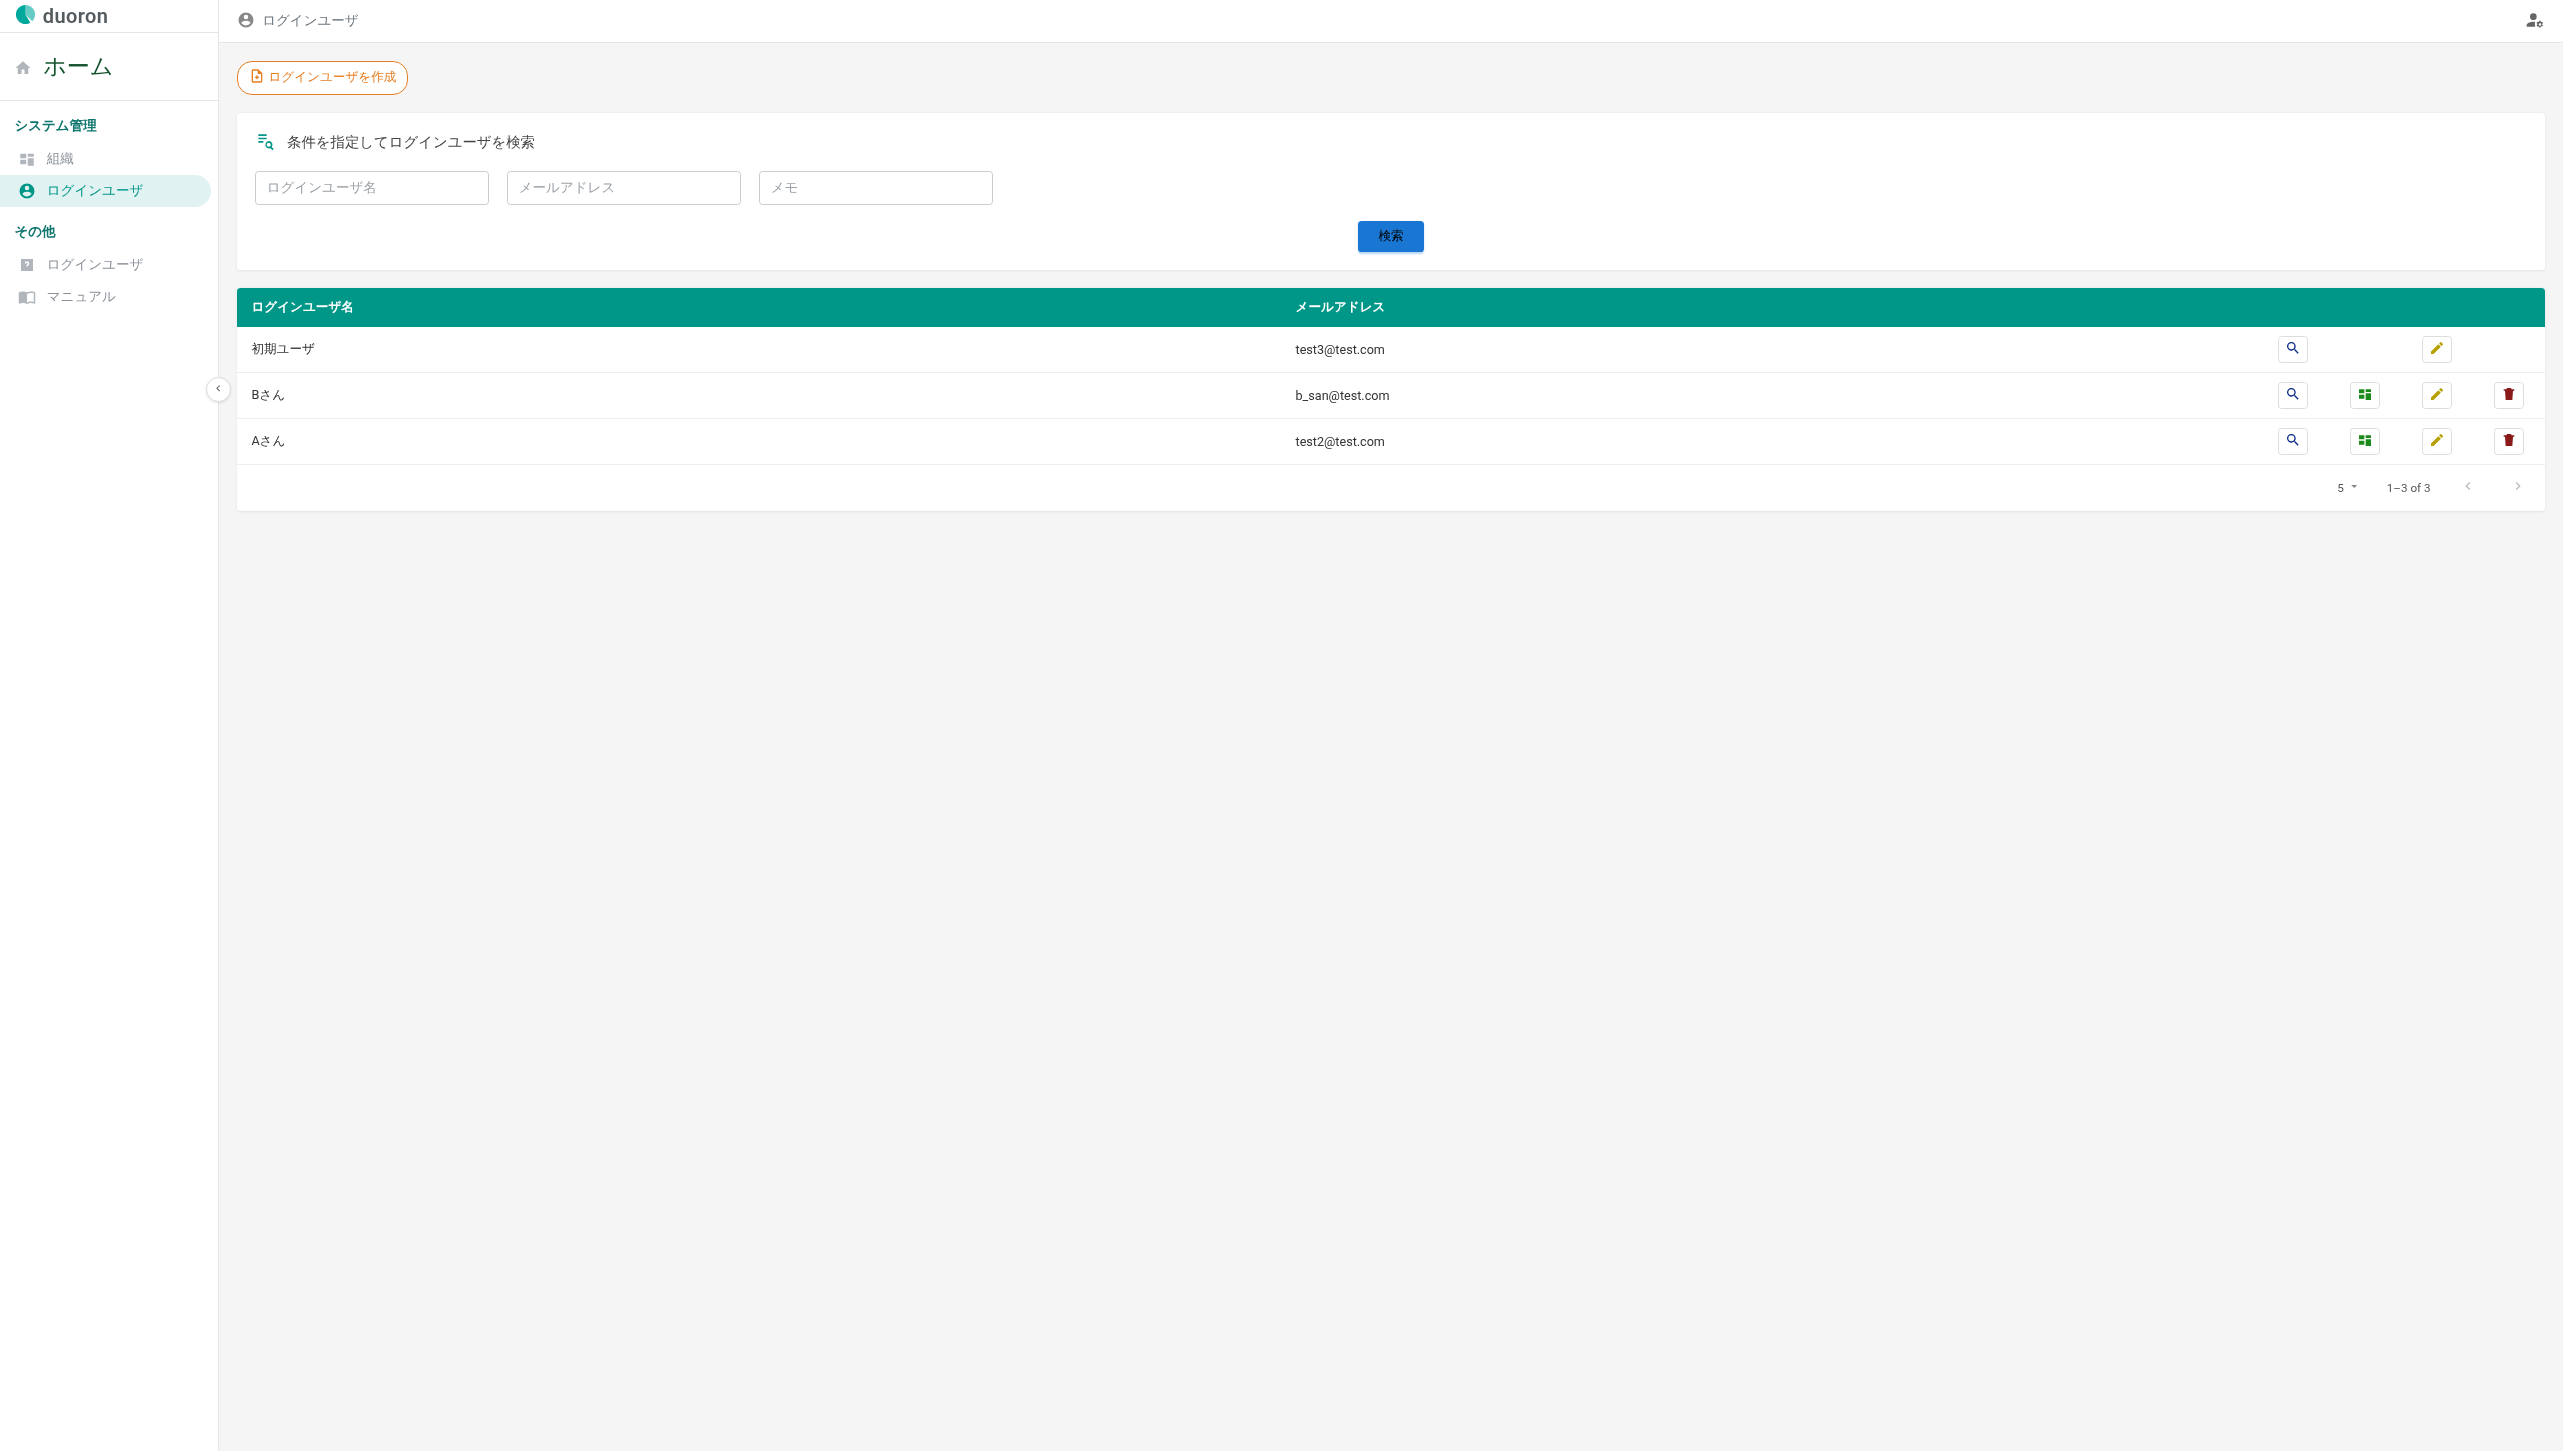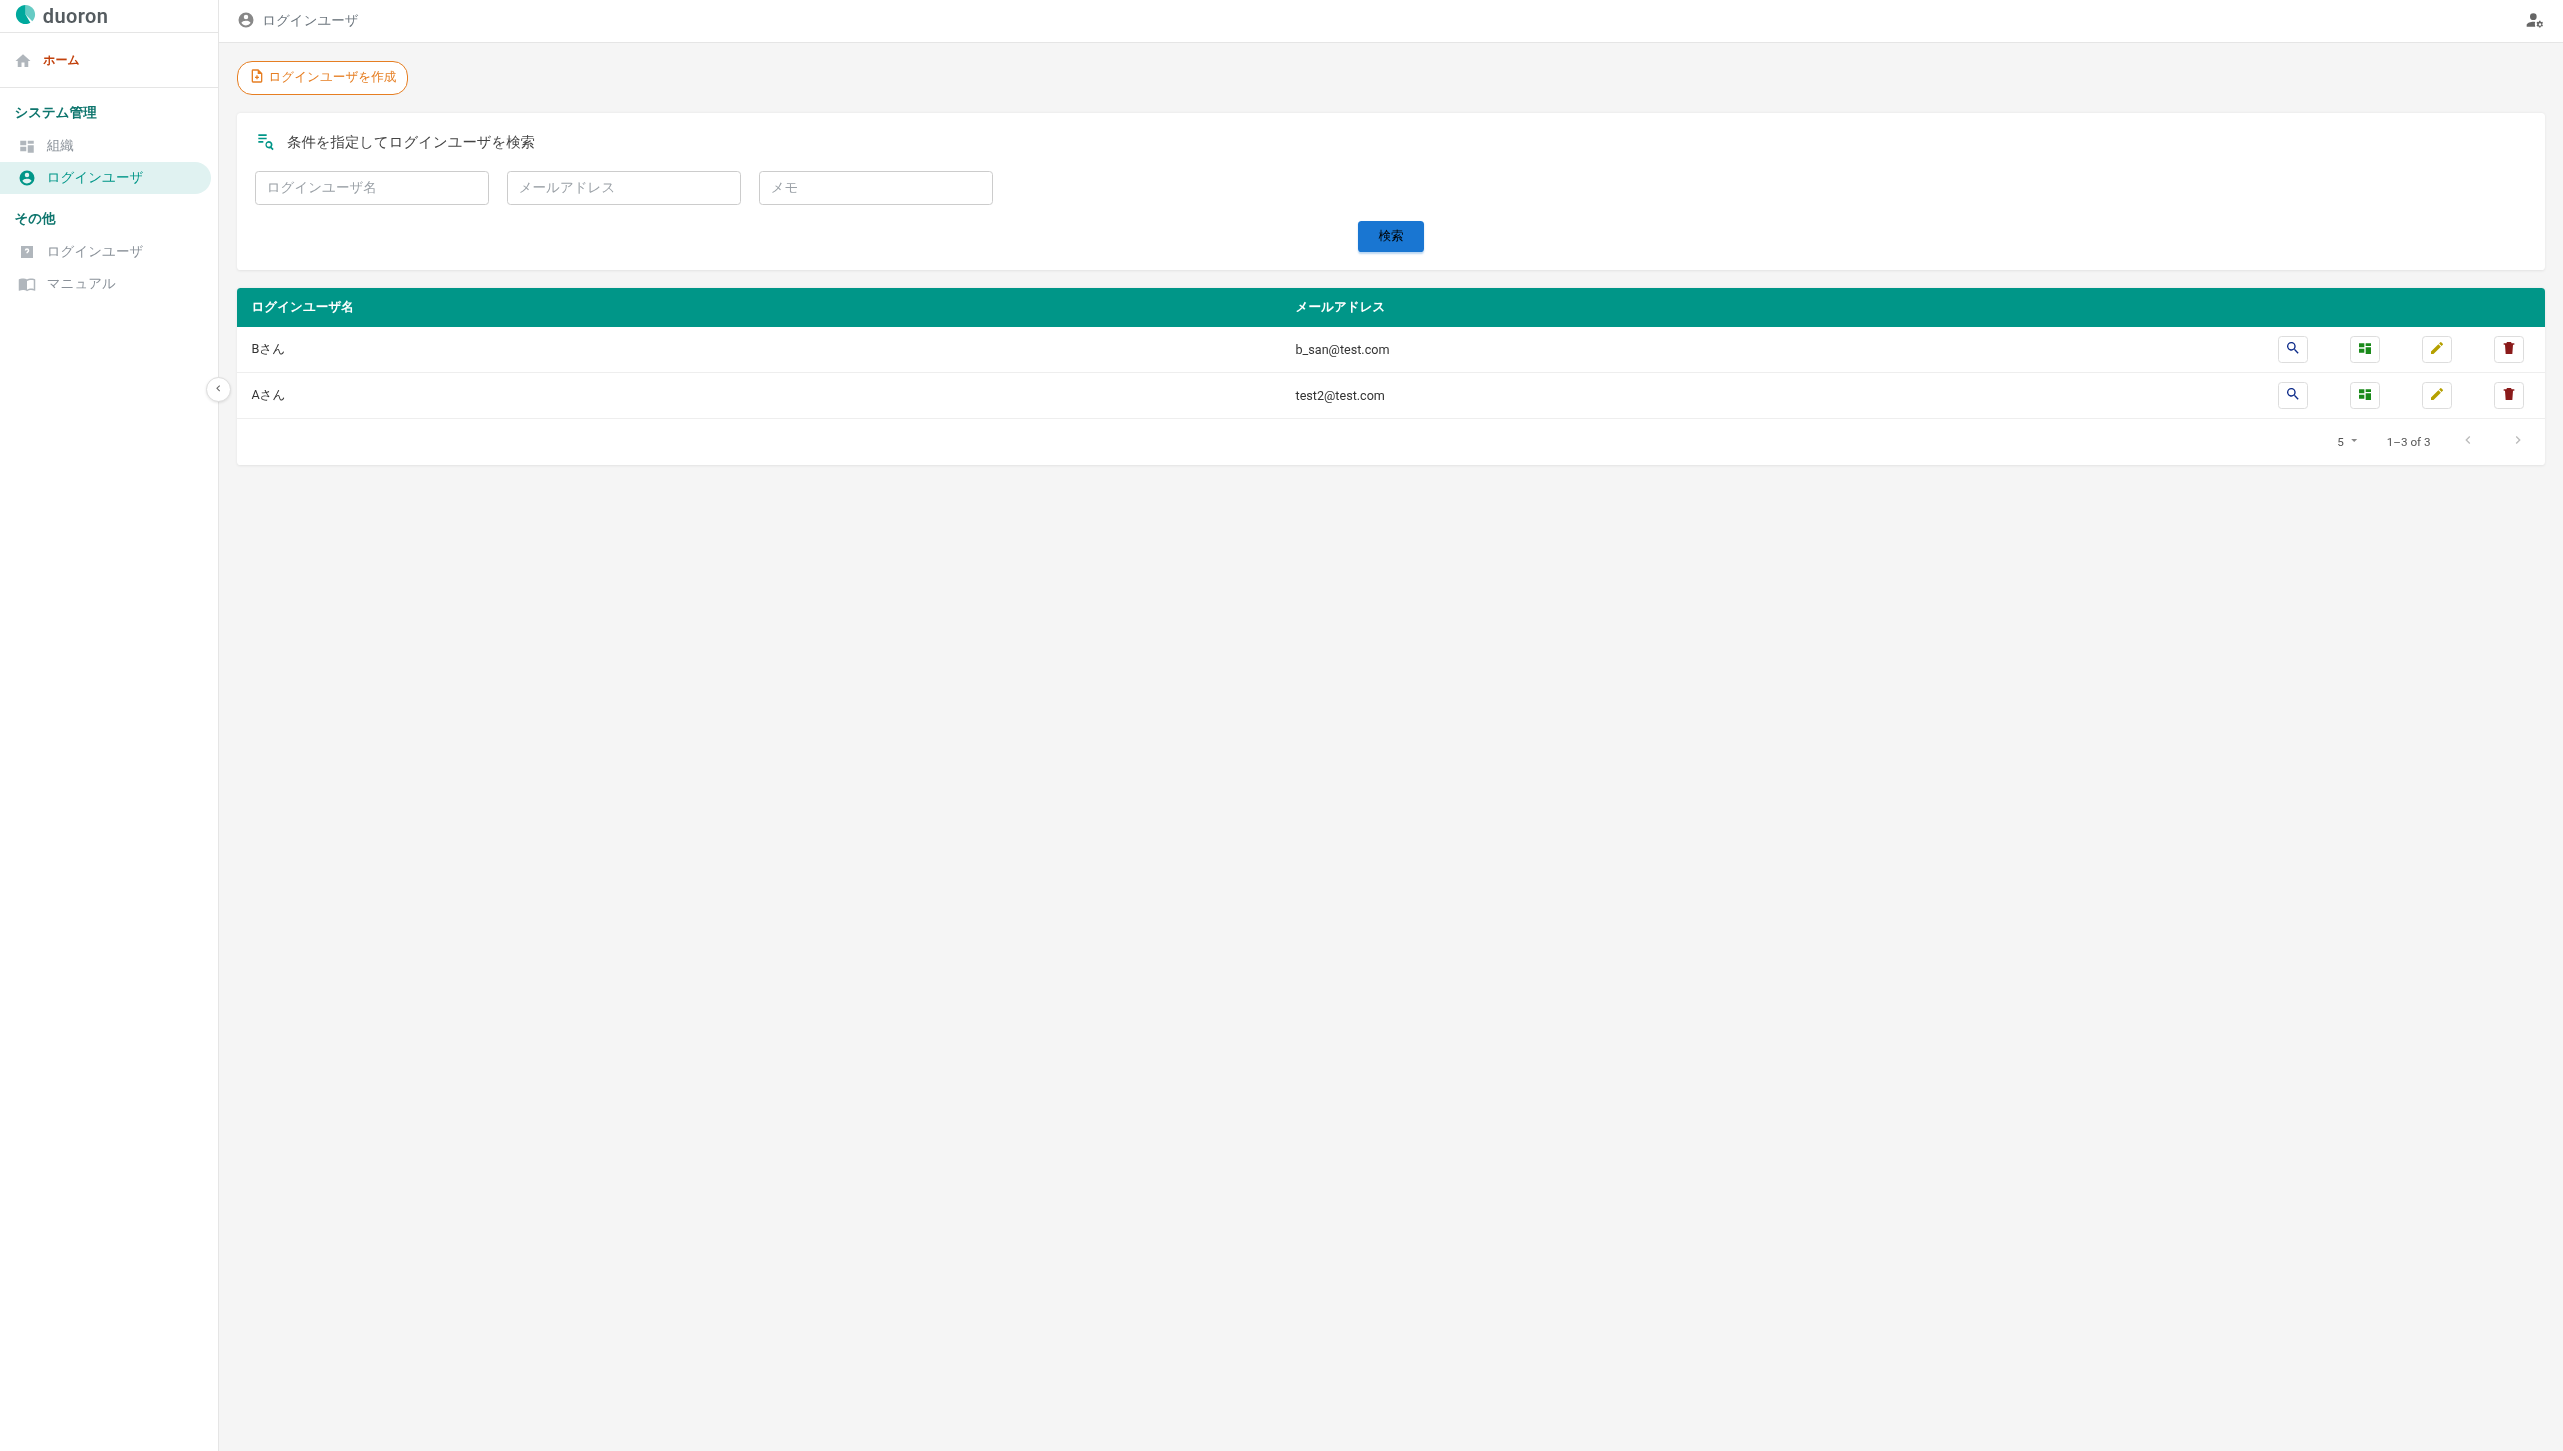--- a/index.html
+++ b/index.html
@@ -39,23 +39,23 @@
     font-weight: 600;
     color: #555c60;
     letter-spacing: 0.4px;
   }
   .nav-home {
     display: flex;
     align-items: center;
     gap: 10.8px;
     padding: 18px 14.4px 18px 14.4px;
     border-bottom: 0.9px solid #e5e5e5;
-    color: #c2410c;
-    font-size: 12px;
-    font-weight: 700;
+    color: #14532d;
+    font-size: 23px;
+    font-weight: 400;
     cursor: pointer;
   }
   .nav-section {
     padding-top: 12.6px;
   }
   .nav-section-title {
     padding: 3.6px 14.4px 7.2px 14.4px;
     color: #0f766e;
     font-size: 13.5px;
     font-weight: 600;
@@ -378,20 +378,36 @@
               <th>ログインユーザ名</th>
               <th>メールアドレス</th>
               <th class="action-cell"></th>
               <th class="action-cell"></th>
               <th class="action-cell"></th>
               <th class="action-cell"></th>
             </tr>
           </thead>
           <tbody id="table-body">
               <tr>
+                <td>初期ユーザ</td>
+                <td>test3@test.com</td>
+                <td class="action-cell"><span class="icon-btn">
+                    <span><svg width="16" height="16" viewBox="0 0 24 24">
+                        <path fill="#0d2b8a" d="M15.5 14h-.79l-.28-.27a6.5 6.5 0 1 0-.7.7l.27.28v.79l5 4.99L20.49 19l-4.99-5zm-6 0A4.5 4.5 0 1 1 14 9.5 4.5 4.5 0 0 1 9.5 14z"></path>
+                      </svg></span>
+                  </span></td>
+                <td class="action-cell"></td>
+                <td class="action-cell"><span class="icon-btn">
+                    <span><svg width="16" height="16" viewBox="0 0 24 24">
+                        <path fill="#b5a000" d="M3 17.25V21h3.75L17.81 9.94l-3.75-3.75L3 17.25zM20.71 7.04a1 1 0 0 0 0-1.41l-2.34-2.34a1 1 0 0 0-1.41 0l-1.83 1.83 3.75 3.75 1.83-1.83z"></path>
+                      </svg></span>
+                  </span></td>
+                <td class="action-cell"></td>
+              </tr>
+              <tr>
                 <td>Bさん</td>
                 <td>b_san@test.com</td>
                 <td class="action-cell"><span class="icon-btn">
                     <span><svg width="16" height="16" viewBox="0 0 24 24">
                         <path fill="#0d2b8a" d="M15.5 14h-.79l-.28-.27a6.5 6.5 0 1 0-.7.7l.27.28v.79l5 4.99L20.49 19l-4.99-5zm-6 0A4.5 4.5 0 1 1 14 9.5 4.5 4.5 0 0 1 9.5 14z"></path>
                       </svg></span>
                   </span></td>
                 <td class="action-cell"><span class="icon-btn">
                     <span><svg width="16" height="16" viewBox="0 0 24 24">
                         <path fill="#1a8a1a" d="M3 5h8v6H3V5zm10 0h8v4h-8V5zM3 13h8v6H3v-6zm10-2h8v10h-8V11z"></path>

